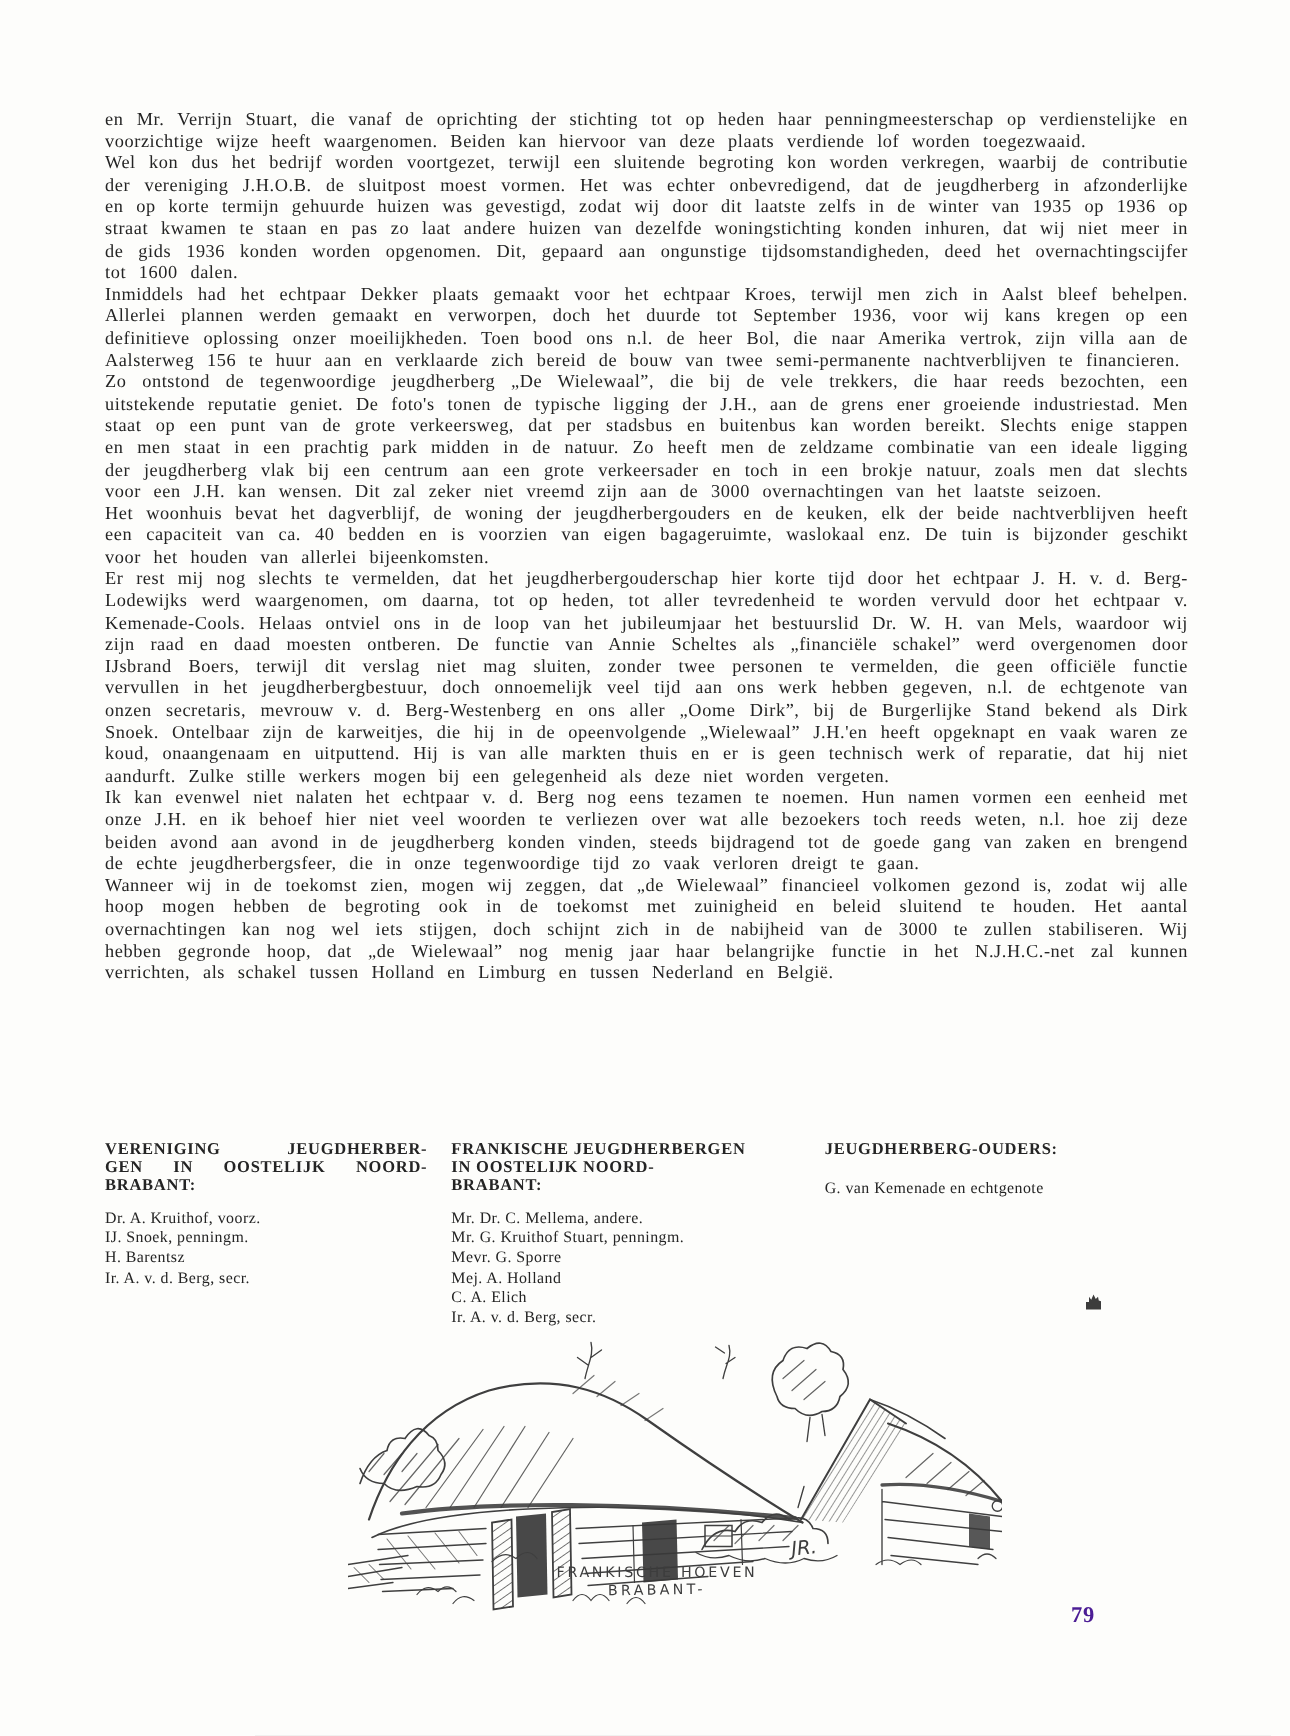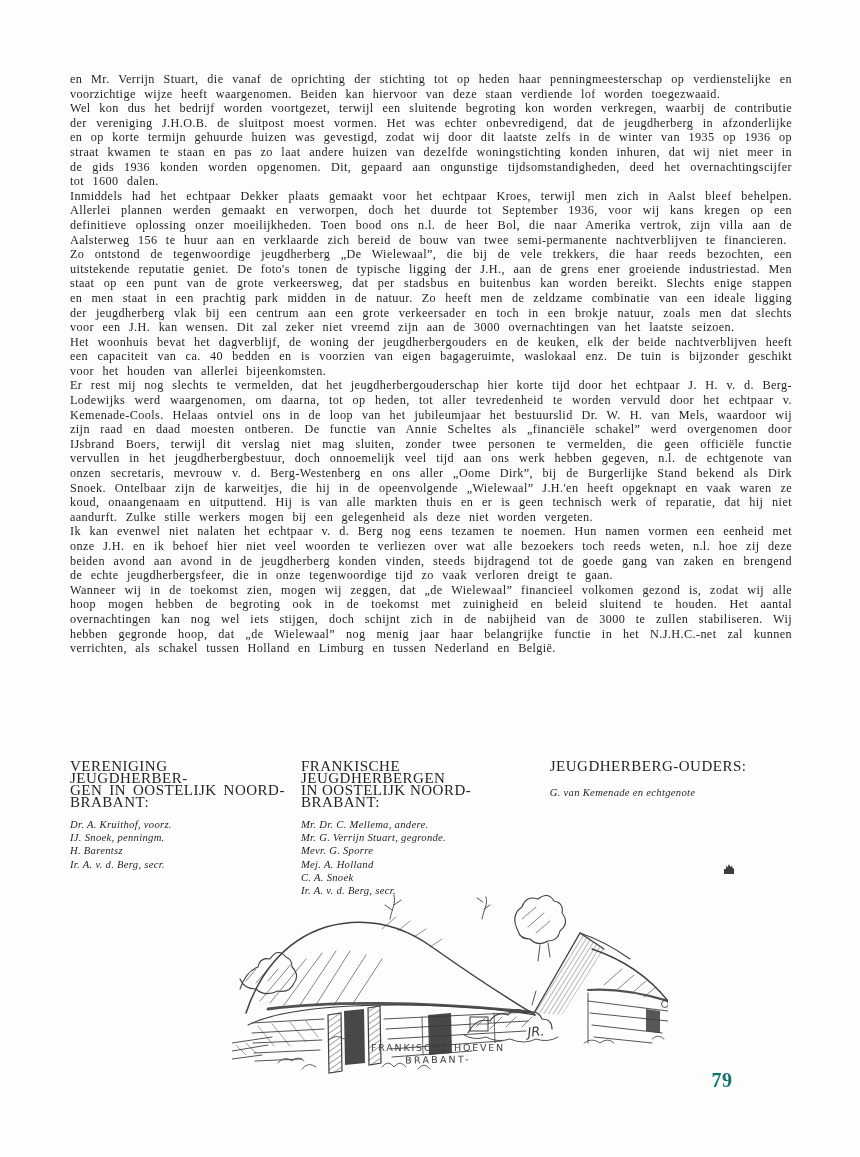--- a/index.html
+++ b/index.html
@@ -14,45 +14,45 @@
     font-size:12.2px;line-height:14.6px;letter-spacing:0.4px;word-spacing:5px;
     text-align:justify;
   }
   .article p{margin:0;padding:0;}
   
   .columns{position:absolute;left:70px;top:760px;width:722px;display:flex;}
   .col{box-sizing:border-box;}
   .col-1{width:236px;padding-right:16px;}
   .col-2{width:238px;padding-right:16px;}
   .col-3{width:248px;margin-left:16px;}
-  .col-heading{font-weight:normal;font-size:15px;line-height:12px;letter-spacing:0.5px;}
+  .col-heading{font-weight:bold;font-size:11px;line-height:12px;letter-spacing:0.5px;}
   .col-heading .stretch{text-align:justify;text-align-last:justify;}
-  .col-members{margin-top:10px;font-size:10.6px;line-height:13.2px;letter-spacing:0.3px;font-style:italic;}
+  .col-members{margin-top:10px;font-size:10.6px;line-height:13.2px;letter-spacing:0.3px;}
   .col-3 .col-members{margin-top:14px;}
   .col-members div{white-space:nowrap;}
   
   .ink-mark{position:absolute;left:722px;top:861px;width:14px;height:12px;}
   
   .illustration{position:absolute;left:232px;top:893px;width:436px;height:205px;}
   .illustration svg{width:100%;height:100%;display:block;}
   .sketch-caption{font-family:"DejaVu Sans",sans-serif;fill:#3d3d3d;}
   .sketch-sign{font-family:"DejaVu Sans",sans-serif;font-style:italic;fill:#3d3d3d;}
   
   .page-number{
     position:absolute;left:700px;top:1069px;width:44px;text-align:center;
-    font-size:20px;font-weight:bold;color:#0f766e;letter-spacing:0.5px;
+    font-size:15px;font-weight:bold;color:#4c1d95;letter-spacing:0.5px;
   }
 </style>
 </head>
 <body>
 
 <div class="page">
 
   <div class="article">
-    <p>en Mr. Verrijn Stuart, die vanaf de oprichting der stichting tot op heden haar penningmeesterschap op verdienstelijke en voorzichtige wijze heeft waargenomen. Beiden kan hiervoor van deze staan verdiende lof worden toegezwaaid.</p>
+    <p>en Mr. Verrijn Stuart, die vanaf de oprichting der stichting tot op heden haar penningmeesterschap op verdienstelijke en voorzichtige wijze heeft waargenomen. Beiden kan hiervoor van deze plaats verdiende lof worden toegezwaaid.</p>
     <p>Wel kon dus het bedrijf worden voortgezet, terwijl een sluitende begroting kon worden verkregen, waarbij de contributie der vereniging J.H.O.B. de sluitpost moest vormen. Het was echter onbevredigend, dat de jeugdherberg in afzonderlijke en op korte termijn gehuurde huizen was gevestigd, zodat wij door dit laatste zelfs in de winter van 1935 op 1936 op straat kwamen te staan en pas zo laat andere huizen van dezelfde woningstichting konden inhuren, dat wij niet meer in de gids 1936 konden worden opgenomen. Dit, gepaard aan ongunstige tijdsomstandigheden, deed het overnachtingscijfer tot 1600 dalen.</p>
     <p>Inmiddels had het echtpaar Dekker plaats gemaakt voor het echtpaar Kroes, terwijl men zich in Aalst bleef behelpen. Allerlei plannen werden gemaakt en verworpen, doch het duurde tot September 1936, voor wij kans kregen op een definitieve oplossing onzer moeilijkheden. Toen bood ons n.l. de heer Bol, die naar Amerika vertrok, zijn villa aan de Aalsterweg 156 te huur aan en verklaarde zich bereid de bouw van twee semi-permanente nachtverblijven te financieren.</p>
     <p>Zo ontstond de tegenwoordige jeugdherberg „De Wielewaal”, die bij de vele trekkers, die haar reeds bezochten, een uitstekende reputatie geniet. De foto's tonen de typische ligging der J.H., aan de grens ener groeiende industriestad. Men staat op een punt van de grote verkeersweg, dat per stadsbus en buitenbus kan worden bereikt. Slechts enige stappen en men staat in een prachtig park midden in de natuur. Zo heeft men de zeldzame combinatie van een ideale ligging der jeugdherberg vlak bij een centrum aan een grote verkeersader en toch in een brokje natuur, zoals men dat slechts voor een J.H. kan wensen. Dit zal zeker niet vreemd zijn aan de 3000 overnachtingen van het laatste seizoen.</p>
     <p>Het woonhuis bevat het dagverblijf, de woning der jeugdherbergouders en de keuken, elk der beide nachtverblijven heeft een capaciteit van ca. 40 bedden en is voorzien van eigen bagageruimte, waslokaal enz. De tuin is bijzonder geschikt voor het houden van allerlei bijeenkomsten.</p>
     <p>Er rest mij nog slechts te vermelden, dat het jeugdherbergouderschap hier korte tijd door het echtpaar J. H. v. d. Berg-Lodewijks werd waargenomen, om daarna, tot op heden, tot aller tevredenheid te worden vervuld door het echtpaar v. Kemenade-Cools. Helaas ontviel ons in de loop van het jubileumjaar het bestuurslid Dr. W. H. van Mels, waardoor wij zijn raad en daad moesten ontberen. De functie van Annie Scheltes als „financiële schakel” werd overgenomen door IJsbrand Boers, terwijl dit verslag niet mag sluiten, zonder twee personen te vermelden, die geen officiële functie vervullen in het jeugdherbergbestuur, doch onnoemelijk veel tijd aan ons werk hebben gegeven, n.l. de echtgenote van onzen secretaris, mevrouw v. d. Berg-Westenberg en ons aller „Oome Dirk”, bij de Burgerlijke Stand bekend als Dirk Snoek. Ontelbaar zijn de karweitjes, die hij in de opeenvolgende „Wielewaal” J.H.'en heeft opgeknapt en vaak waren ze koud, onaangenaam en uitputtend. Hij is van alle markten thuis en er is geen technisch werk of reparatie, dat hij niet aandurft. Zulke stille werkers mogen bij een gelegenheid als deze niet worden vergeten.</p>
     <p>Ik kan evenwel niet nalaten het echtpaar v. d. Berg nog eens tezamen te noemen. Hun namen vormen een eenheid met onze J.H. en ik behoef hier niet veel woorden te verliezen over wat alle bezoekers toch reeds weten, n.l. hoe zij deze beiden avond aan avond in de jeugdherberg konden vinden, steeds bijdragend tot de goede gang van zaken en brengend de echte jeugdherbergsfeer, die in onze tegenwoordige tijd zo vaak verloren dreigt te gaan.</p>
     <p>Wanneer wij in de toekomst zien, mogen wij zeggen, dat „de Wielewaal” financieel volkomen gezond is, zodat wij alle hoop mogen hebben de begroting ook in de toekomst met zuinigheid en beleid sluitend te houden. Het aantal overnachtingen kan nog wel iets stijgen, doch schijnt zich in de nabijheid van de 3000 te zullen stabiliseren. Wij hebben gegronde hoop, dat „de Wielewaal” nog menig jaar haar belangrijke functie in het N.J.H.C.-net zal kunnen verrichten, als schakel tussen Holland en Limburg en tussen Nederland en België.</p>
   </div>
 
   <div class="columns">
@@ -72,24 +72,24 @@
     </div>
 
     <div class="col col-2">
       <div class="col-heading">
         <div>FRANKISCHE JEUGDHERBERGEN</div>
         <div>IN OOSTELIJK NOORD-</div>
         <div>BRABANT:</div>
       </div>
       <div class="col-members">
         <div>Mr. Dr. C. Mellema, andere.</div>
-        <div>Mr. G. Verrijn Stuart, gegronde.</div>
+        <div>Mr. G. Kruithof Stuart, penningm.</div>
         <div>Mevr. G. Sporre</div>
         <div>Mej. A. Holland</div>
-        <div>C. A. Snoek</div>
+        <div>C. A. Elich</div>
         <div>Ir. A. v. d. Berg, secr.</div>
       </div>
     </div>
 
     <div class="col col-3">
       <div class="col-heading">
         <div>JEUGDHERBERG-OUDERS:</div>
       </div>
       <div class="col-members">
         <div>G. van Kemenade en echtgenote</div>

